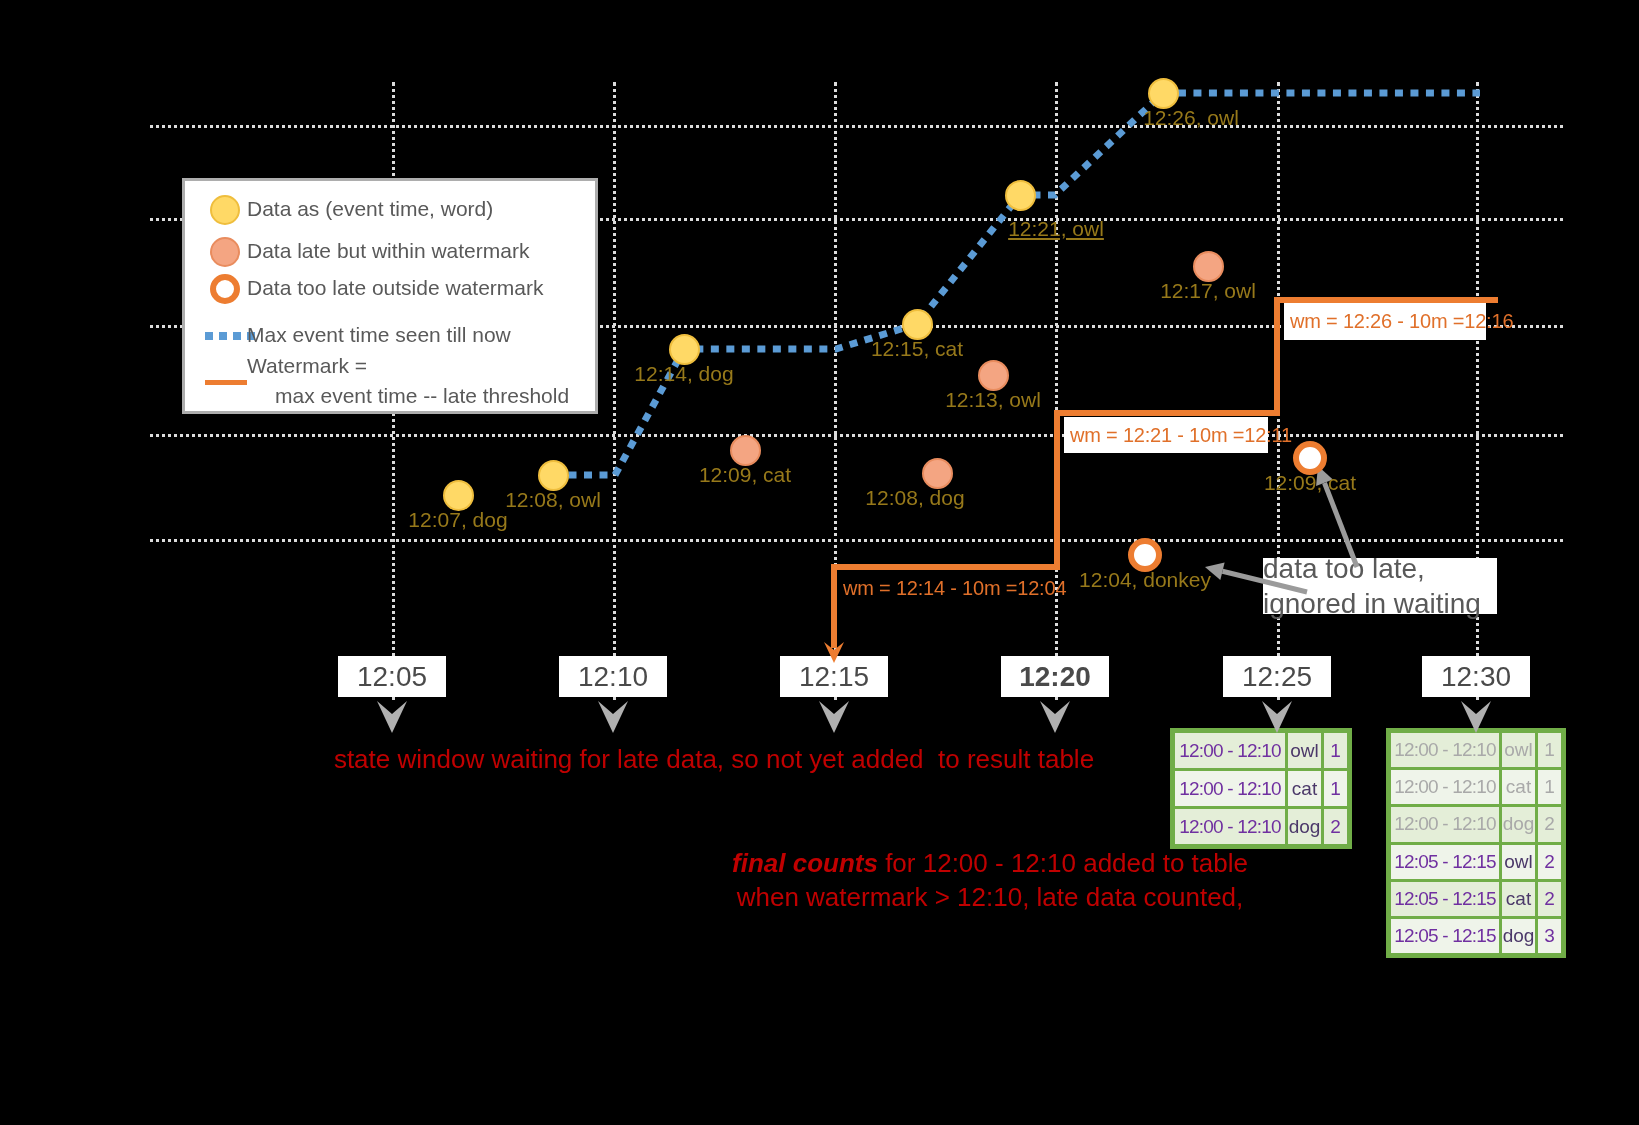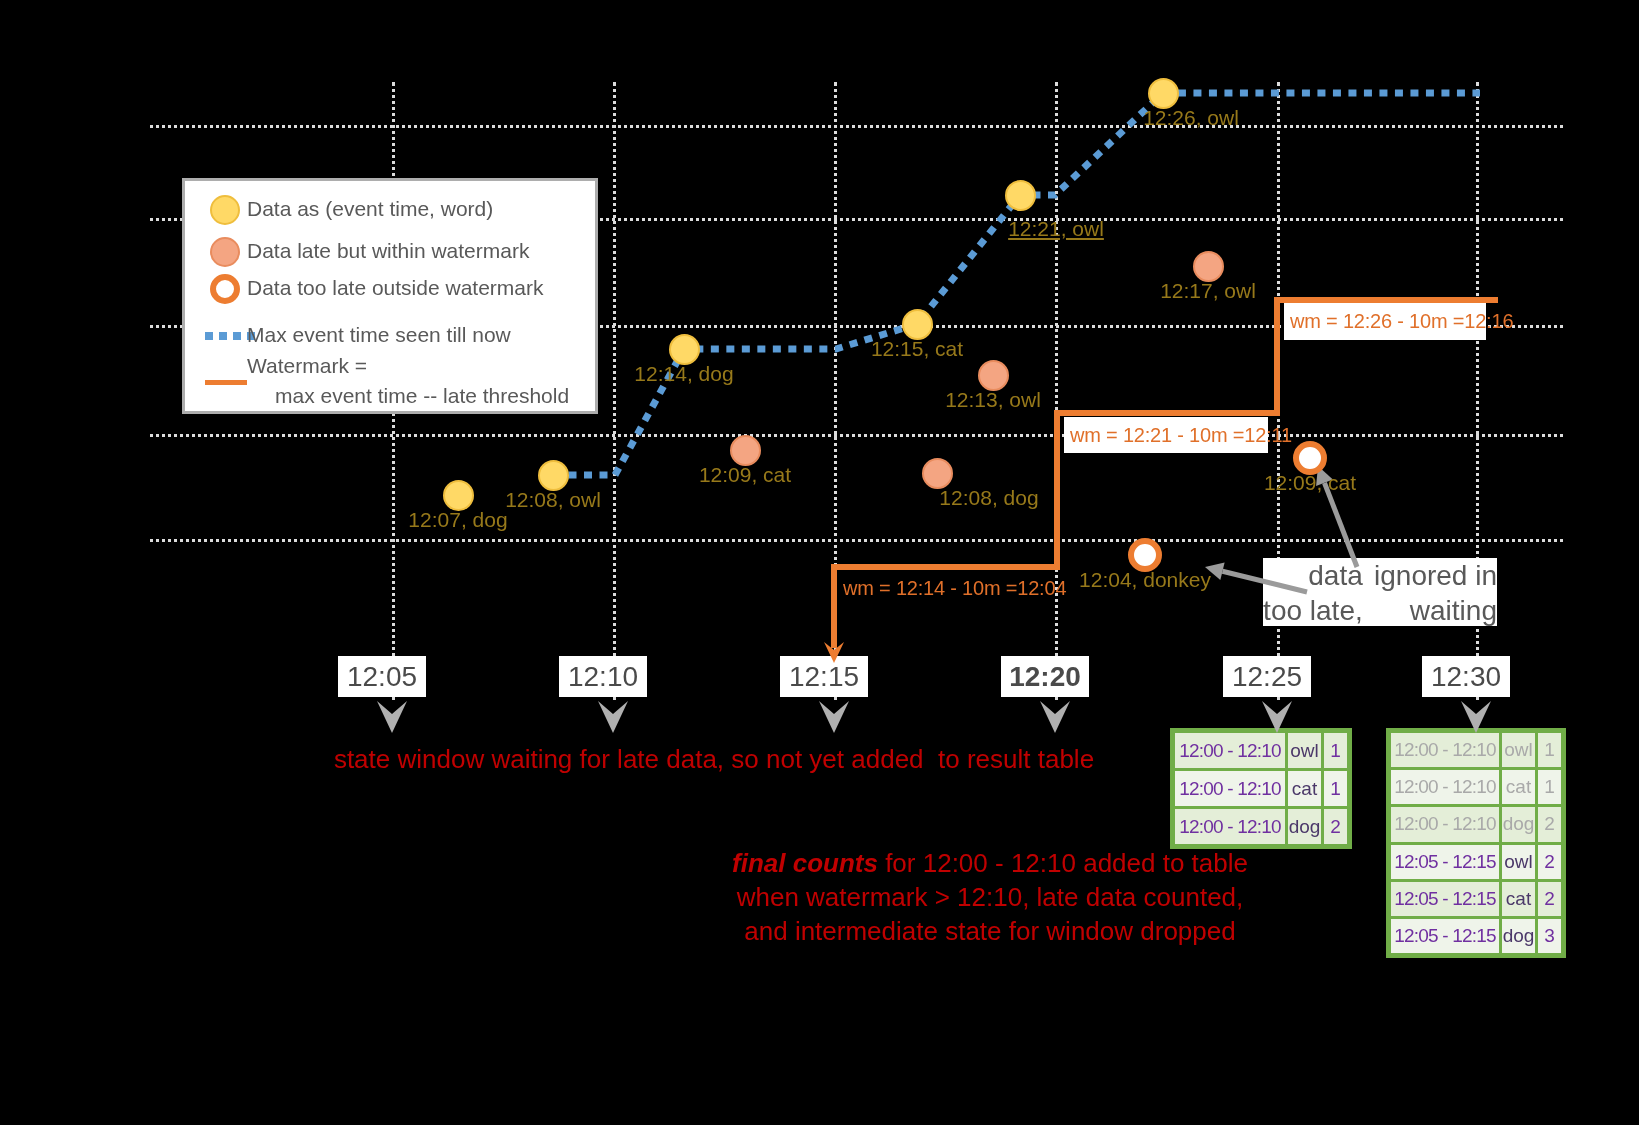--- a/index.html
+++ b/index.html
@@ -9,42 +9,42 @@
   .gl-h{position:absolute;height:0;border-top:3px dotted #dcdcdc;z-index:1;}
   .gl-v{position:absolute;width:0;border-left:3px dotted #dcdcdc;z-index:1;}
   
   .pt{position:absolute;border-radius:50%;box-sizing:border-box;z-index:20;}
   .pt.on-time{width:31px;height:31px;background:#FFD966;border:2px solid #EFBE3D;}
   .pt.late-within-watermark{width:31px;height:31px;background:#F4A582;border:2px solid #E98C5E;}
   .pt.too-late{width:34px;height:34px;background:#fff;border:6px solid #ED7D31;}
   .pt-label{position:absolute;transform:translateX(-50%);color:#97791A;font-size:21px;
             white-space:nowrap;z-index:18;}
   
-  .axis-label{position:absolute;width:88px;height:41px;background:#fff;color:#4a4a4a;
+  .axis-label{position:absolute;width:108px;height:41px;background:#fff;color:#4a4a4a;
               font-size:28px;display:flex;align-items:center;justify-content:center;z-index:6;}
   
   .wm-label{position:absolute;color:#E0702A;font-size:20px;letter-spacing:-0.2px;
             white-space:nowrap;z-index:6;}
   .wm-label.boxed{background:#fff;display:flex;align-items:center;padding-left:6px;
                   box-sizing:border-box;}
   
   #legend{position:absolute;left:182px;top:178px;width:416px;height:236px;background:#fff;
           border:3px solid #ADADAD;z-index:25;box-sizing:border-box;}
   .lg-text{position:absolute;color:#595959;font-size:21px;white-space:nowrap;}
   .lg-dot{position:absolute;left:25px;width:30px;height:30px;border-radius:50%;box-sizing:border-box;}
   .lg-yellow{background:#FFD966;border:2px solid #EFBE3D;}
   .lg-salmon{background:#F4A582;border:2px solid #E98C5E;}
   .lg-open{background:#fff;border:6px solid #ED7D31;}
   .lg-dash{position:absolute;left:20px;width:50px;height:8px;
            background:repeating-linear-gradient(90deg,#5B9BD5 0 8px,transparent 8px 14px);}
   .lg-line{position:absolute;left:20px;width:42px;height:5px;background:#ED7D31;}
   
-  #callout{position:absolute;left:1263px;top:558px;width:234px;height:68px;background:#fff;
-           color:#595959;font-size:28px;line-height:35px;text-align:right;z-index:5;
-           display:flex;flex-direction:row;justify-content:center;}
+  #callout{position:absolute;left:1263px;top:558px;width:234px;height:56px;background:#fff;
+           color:#595959;font-size:28px;line-height:35px;text-align:left;z-index:5;
+           display:flex;flex-direction:column;justify-content:center;}
   
   .red-block{position:absolute;color:#C00000;font-size:26px;line-height:34px;text-align:center;z-index:6;}
   .pre{white-space:pre-wrap;}
   .em-red{font-style:italic;font-weight:bold;}
   
   .tbl{position:absolute;background:#70AD47;border:5px solid #70AD47;box-sizing:border-box;
        display:grid;gap:3px;z-index:8;}
   .cell{display:flex;align-items:center;justify-content:center;font-size:19px;background:#E4EED8;}
   .cell.even{background:#EFF4EA;}
   .cell.window{letter-spacing:-0.8px;color:#7030A0;}
@@ -77,21 +77,20 @@
     <div>ignored in waiting</div>
   </div>
 
   <div class="red-block" style="left:289px;top:742px;width:850px">
     <div class="pre">state window waiting for late data, so not yet added  to result table</div>
   </div>
 
   <div class="red-block" style="left:695px;top:846px;width:590px">
     <div><span class="em-red">final counts</span><span> for 12:00 - 12:10 added to table</span></div>
     <div>when watermark &gt; 12:10, late data counted,</div>
-    <div>and intermediate state for window dropped</div>
   </div>
 
 <div class="gl-h" style="top: 125px; left: 150px; width: 1413px;"></div>
     <div class="gl-h" style="top: 218px; left: 150px; width: 1413px;"></div>
     <div class="gl-h" style="top: 325px; left: 150px; width: 1413px;"></div>
     <div class="gl-h" style="top: 434px; left: 150px; width: 1413px;"></div>
     <div class="gl-h" style="top: 539px; left: 150px; width: 1413px;"></div>
     <div class="gl-v" style="left: 392px; top: 82px; height: 618px;"></div>
     <div class="gl-v" style="left: 613px; top: 82px; height: 618px;"></div>
     <div class="gl-v" style="left: 834px; top: 82px; height: 618px;"></div>
@@ -110,21 +109,21 @@
     <div class="pt-label" style="left: 553px; top: 488px;">12:08, owl</div>
     <div class="pt on-time" style="left: 668.5px; top: 333.5px;"></div>
     <div class="pt-label" style="left: 684px; top: 362px;">12:14, dog</div>
     <div class="pt late-within-watermark" style="left: 729.5px; top: 434.5px;"></div>
     <div class="pt-label" style="left: 745px; top: 463px;">12:09, cat</div>
     <div class="pt on-time" style="left: 901.5px; top: 308.5px;"></div>
     <div class="pt-label" style="left: 917px; top: 337px;">12:15, cat</div>
     <div class="pt late-within-watermark" style="left: 977.5px; top: 359.5px;"></div>
     <div class="pt-label" style="left: 993px; top: 388px;">12:13, owl</div>
     <div class="pt late-within-watermark" style="left: 921.5px; top: 457.5px;"></div>
-    <div class="pt-label" style="left: 989px; top: 486px; text-align: center;">12:08, dog</div>
+    <div class="pt-label" style="left: 915px; top: 486px; text-align: center;">12:08, dog</div>
     <div class="pt on-time" style="left: 1004.5px; top: 179.5px;"></div>
     <div class="pt-label" style="left: 1056px; top: 217px; text-decoration: underline;">12:21, owl</div>
     <div class="pt on-time" style="left: 1147.5px; top: 77.5px;"></div>
     <div class="pt-label" style="left: 1191px; top: 106px;">12:26, owl</div>
     <div class="pt late-within-watermark" style="left: 1192.5px; top: 250.5px;"></div>
     <div class="pt-label" style="left: 1208px; top: 279px;">12:17, owl</div>
     <div class="pt too-late" style="left: 1128px; top: 538px;"></div>
     <div class="pt-label" style="left: 1145px; top: 568px;">12:04, donkey</div>
     <div class="pt too-late" style="left: 1293px; top: 441px;"></div>
     <div class="pt-label" style="left: 1310px; top: 471px;">12:09, cat</div>

